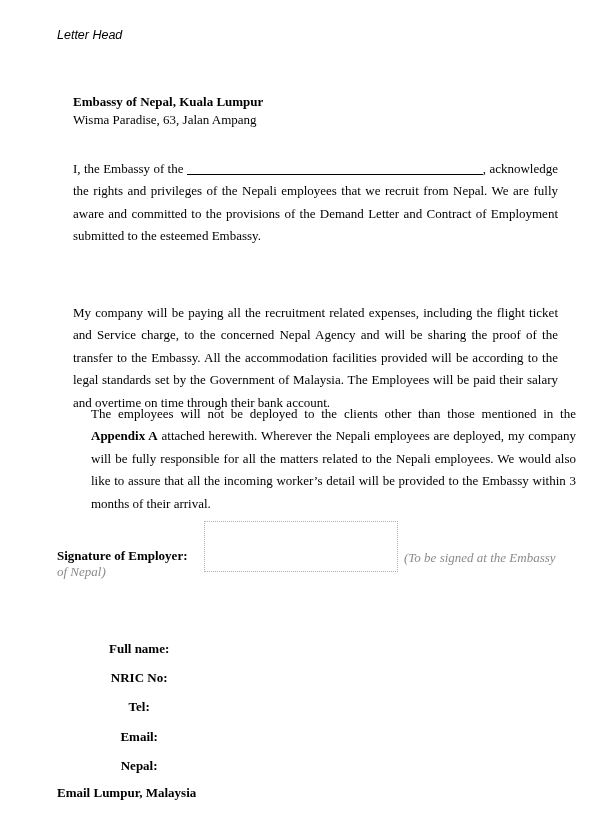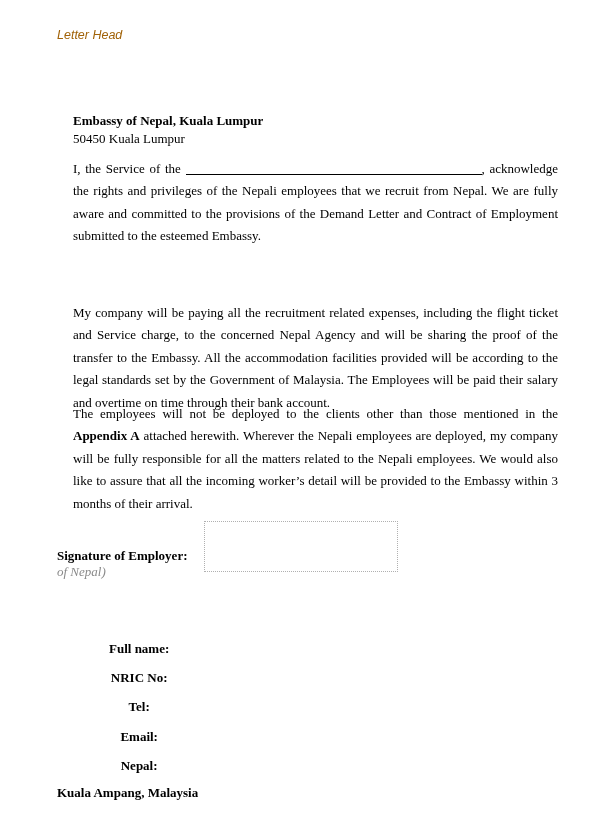--- a/index.html
+++ b/index.html
@@ -14,41 +14,40 @@
     color: var(--text, #000000);
     overflow: hidden;
   }
   .letterhead {
     position: absolute;
     left: 57px;
     top: 28px;
     font-family: "Liberation Sans", "DejaVu Sans", sans-serif;
     font-style: italic;
     font-size: 12.5px;
-    color: #a16207;
+    color: #000000;
   }
   .address {
     position: absolute;
     left: 73px;
     top: 93px;
     line-height: 18px;
-    margin-top: 19px;
   }
   .address-name { font-weight: bold; }
   .para {
     position: absolute;
     left: 73px;
     width: 485px;
     margin: 0;
     text-align: justify;
     line-height: 22.4px;
   }
   .para-1 { top: 158px; }
   .para-2 { top: 270px; margin-top: 32px; }
-  .para-3 { top: 403px; }
+  .para-3 { top: 403px; margin-left: 18px; }
   .blank-line {
     display: inline-block;
     width: 296px;
     height: 13px;
     border-bottom: 1.4px solid #000000;
     vertical-align: -2px;
   }
   .bold { font-weight: bold; }
   .sig-label {
     position: absolute;
@@ -99,39 +98,40 @@
 </style>
 </head>
 <body>
 
 <div class="page">
 
   <div class="letterhead">Letter Head</div>
 
   <div class="address">
     <div class="address-name">Embassy of Nepal, Kuala Lumpur</div>
-    <div>50450 Kuala Lumpur</div>
+    <div>Wisma Paradise, 63, Jalan Ampang</div>
   </div>
 
-  <p class="para para-1"><span>I, the Service of the </span><span class="blank-line"></span><span>, acknowledge the rights and privileges of the Nepali employees that we recruit from Nepal. We are fully aware and committed to the provisions of the Demand Letter and Contract of Employment submitted to the esteemed Embassy.</span></p>
+  <p class="para para-1"><span>I, the Embassy of the </span><span class="blank-line"></span><span>, acknowledge the rights and privileges of the Nepali employees that we recruit from Nepal. We are fully aware and committed to the provisions of the Demand Letter and Contract of Employment submitted to the esteemed Embassy.</span></p>
 
   <p class="para para-2">My company will be paying all the recruitment related expenses, including the flight ticket and Service charge, to the concerned Nepal Agency and will be sharing the proof of the transfer to the Embassy. All the accommodation facilities provided will be according to the legal standards set by the Government of Malaysia. The Employees will be paid their salary and overtime on time through their bank account.</p>
 
   <p class="para para-3"><span>The employees will not be deployed to the clients other than those mentioned in the </span><span class="bold">Appendix A</span><span> attached herewith. Wherever the Nepali employees are deployed, my company will be fully responsible for all the matters related to the Nepali employees. We would also like to assure that all the incoming worker’s detail will be provided to the Embassy within 3 months of their arrival.</span></p>
 
   <div class="sig-label">Signature of Employer:</div>
 
   <div class="sig-box"></div>
 
+  <div class="sig-note-1">(To be signed at the Embassy</div>
 
   <div class="sig-note-2">of Nepal)</div>
 
   <div class="fields">
     <div class="field">Full name:</div>
     <div class="field">NRIC No:</div>
     <div class="field">Tel:</div>
     <div class="field">Email:</div>
     <div class="field">Nepal:</div>
   </div>
 
-  <div class="footer-location">Kuala Ampang, Malaysia</div>
+  <div class="footer-location">Email Lumpur, Malaysia</div>
 
 </div>
 
 </body></html>

